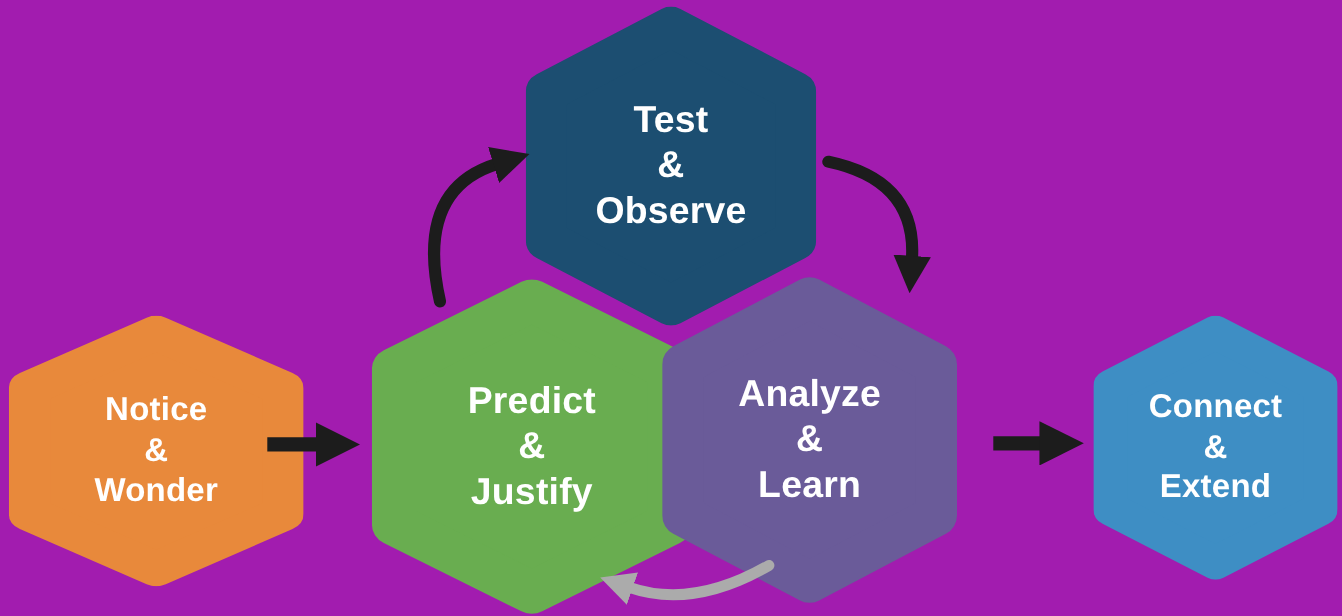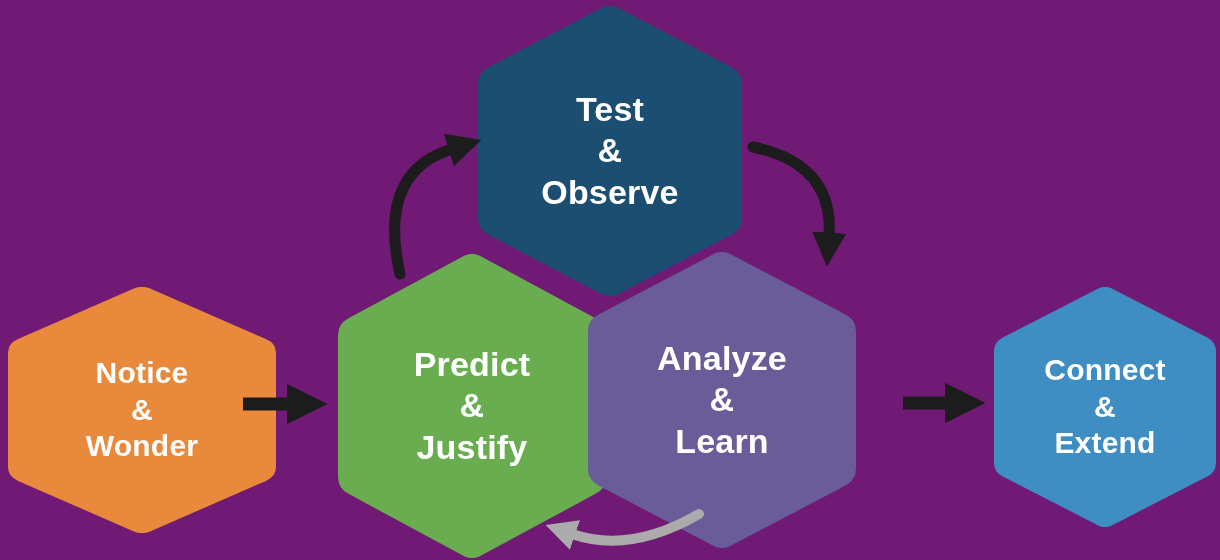--- a/index.html
+++ b/index.html
@@ -1,39 +1,39 @@
 <!DOCTYPE html>
 <html><head>
 <meta charset="utf-8">
 <style>
   html, body { margin: 0; padding: 0; background: #ffffff; }
   .canvas {
     position: relative;
     width: 1220px;
     height: 560px;
-    background: #701a75;
+    background: #a21caf;
     overflow: hidden;
     font-family: "Liberation Sans", sans-serif;
   }
   .hex { position: absolute; }
   .hex svg { position: absolute; left: 0; top: 0; width: 100%; height: 100%; display: block; }
   .hex .label {
     position: absolute; inset: 0;
     display: flex; align-items: center; justify-content: center;
     text-align: center;
     color: #ffffff;
     font-weight: bold;
     white-space: pre-line;
     line-height: 1.22;
     letter-spacing: 0.2px;
   }
   .hex-notice  { left: 8px;   top: 287px; width: 268px; height: 246px; font-size: 30px; }
-  .hex-predict { left: 338px; top: 254px; width: 268px; height: 304px; font-size: 34px; }
+  .hex-predict { left: 338px; top: 254px; width: 268px; height: 304px; font-size: 34px; padding-left: 23px; }
   .hex-test    { left: 478px; top: 6px;   width: 264px; height: 290px; font-size: 34px; }
-  .hex-analyze { left: 588px; top: 252px; width: 268px; height: 296px; font-size: 34px; }
+  .hex-analyze { left: 602px; top: 252px; width: 268px; height: 296px; font-size: 34px; }
   .hex-connect { left: 994px; top: 287px; width: 222px; height: 240px; font-size: 30px; }
   .arrows { position: absolute; left: 0; top: 0; width: 1220px; height: 560px; pointer-events: none; }
 </style>
 </head>
 <body>
 
 <div class="canvas">
 
   <div class="hex hex-test">
     <svg viewBox="0 0 100 110" preserveAspectRatio="none">

